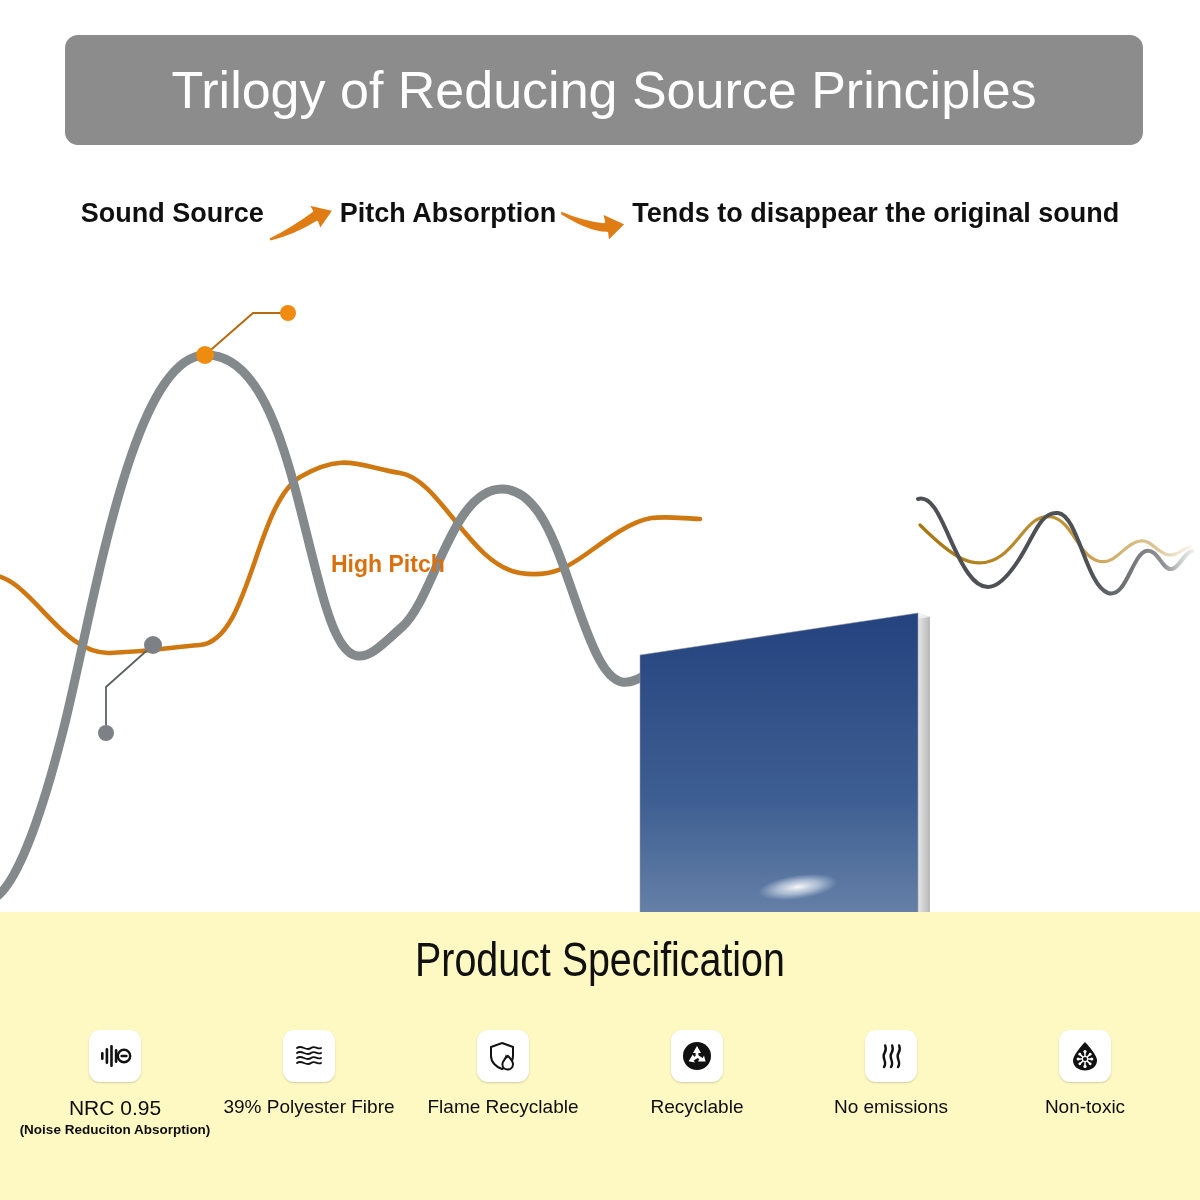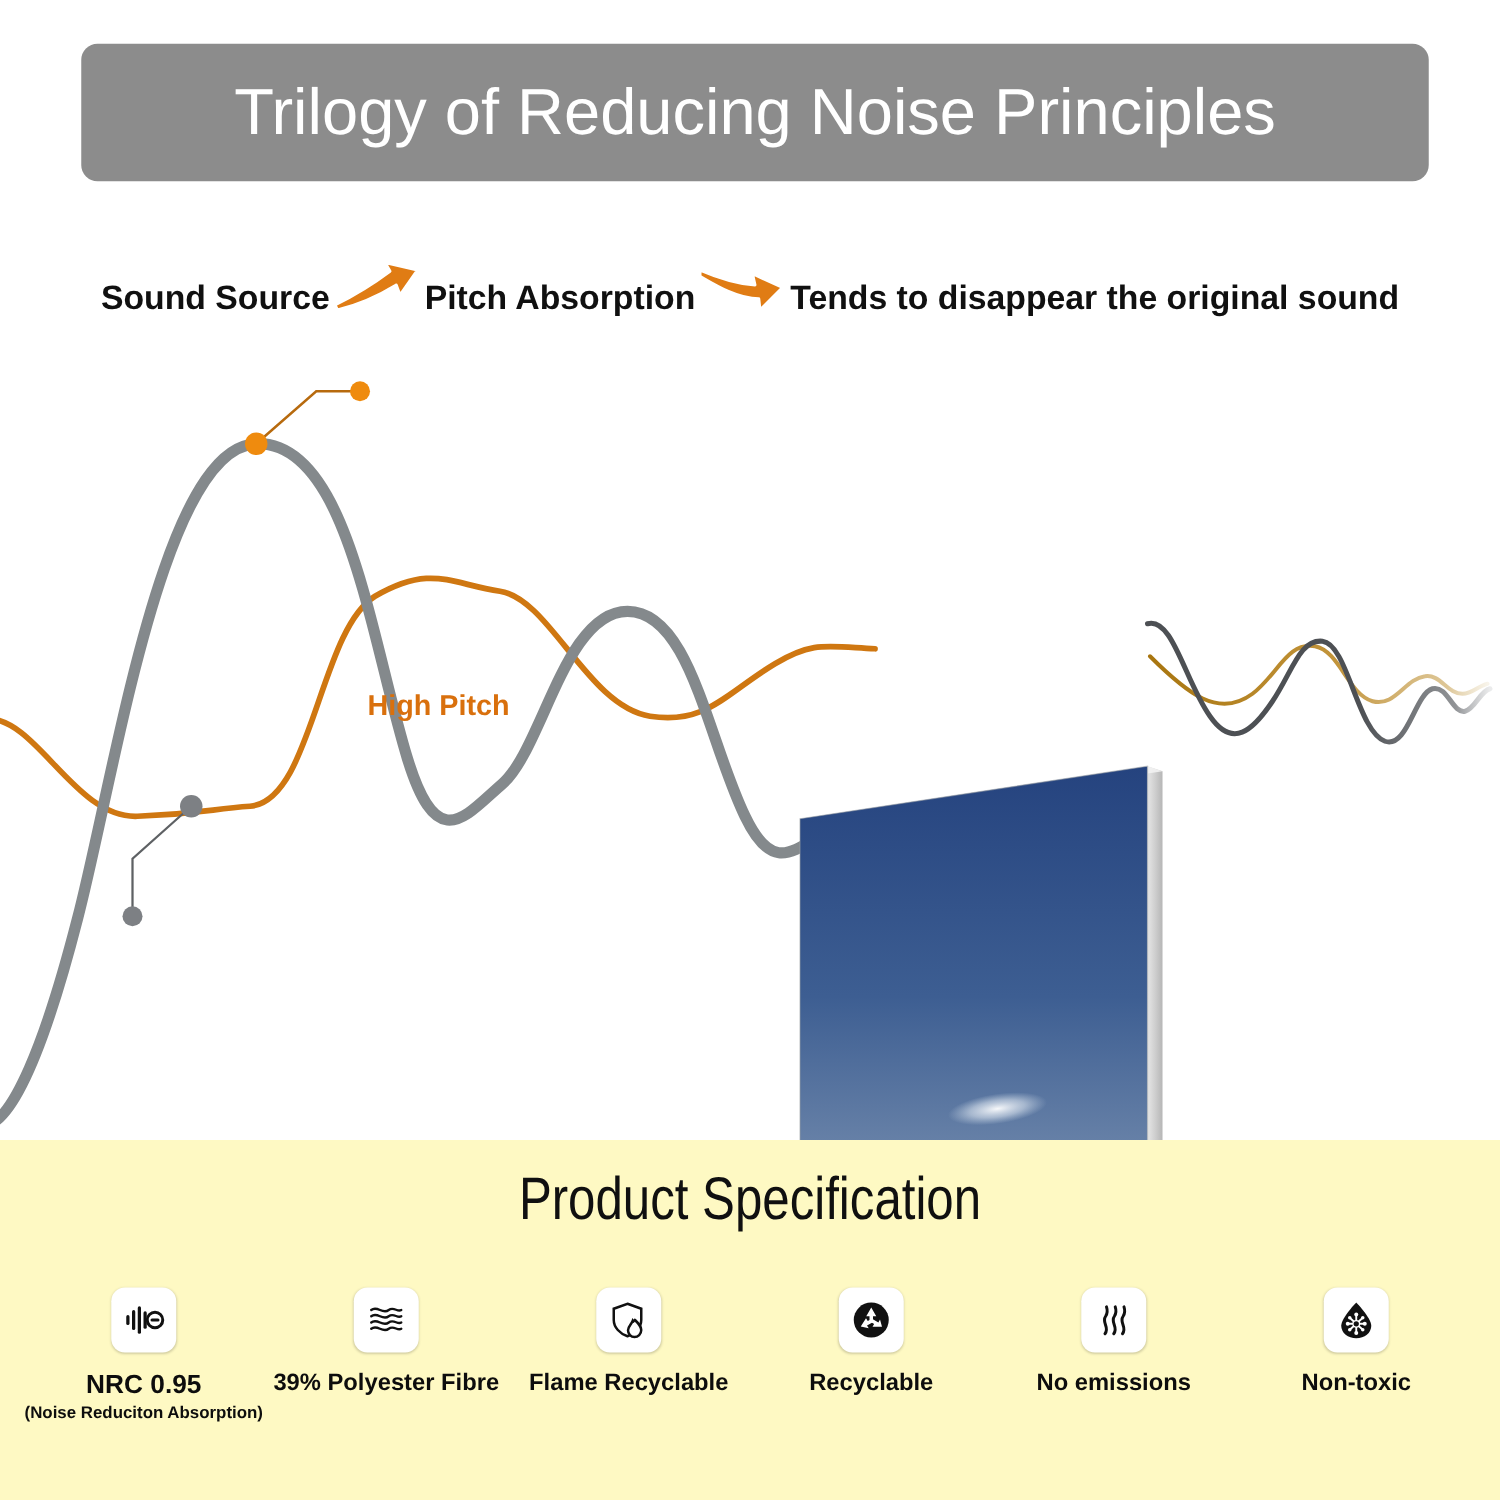--- a/index.html
+++ b/index.html
@@ -39,21 +39,21 @@
   }
 
   
   #flow-row {
     position: absolute;
     left: 0;
     top: 200px;
     width: 1200px;
     height: 52px;
     display: flex;
-    align-items: flex-end;
+    align-items: flex-start;
     justify-content: center;
     gap: 0px;
   }
   .flow-label {
     font-size: 27px;
     font-weight: 700;
     color: #101010;
     white-space: nowrap;
     line-height: 1;
   }
@@ -80,20 +80,21 @@
     top: 0;
     width: 1200px;
     height: 655px;
   }
 
   
   .callout-text {
     position: absolute;
     white-space: nowrap;
     line-height: 1;
+    margin-left: 37px;
   }
   #callout-high-pitch-label {
     left: 294px;
     top: 298px;
     font-size: 23px;
     font-weight: 700;
     color: #d9700d;
   }
   #callout-mid-bass-label {
     left: 126px;
@@ -164,21 +165,21 @@
     background: #ffffff;
     border-radius: 11px;
     display: flex;
     align-items: center;
     justify-content: center;
     box-shadow: 0 1px 2px rgba(0,0,0,0.18);
     margin-bottom: 14px;
   }
   .spec-label {
     font-size: 19px;
-    font-weight: 700;
+    font-weight: 400;
     color: #0d0d0d;
     text-align: center;
     line-height: 1.15;
     white-space: nowrap;
   }
   .spec-sublabel {
     font-size: 13.5px;
     font-weight: 700;
     color: #0d0d0d;
     text-align: center;
@@ -187,21 +188,21 @@
     white-space: nowrap;
   }
   .spec-item-nrc .spec-label {
     font-size: 21px;
   }
 </style>
 </head>
 <body>
 
 <div id="header-banner">
-  <div id="header-title">Trilogy of Reducing Noise Principles</div>
+  <div id="header-title">Trilogy of Reducing Source Principles</div>
 </div>
 
 <div id="flow-row">
 
   <span class="flow-label">Sound Source</span>
 
   <span class="flow-arrow">
     <svg width="76" height="46" viewBox="0 0 76 46">
       <path d="M4 38 C 20 30, 36 20, 48 11 L 44 4 L 70 10 L 56 30 L 53 22 C 40 30, 22 38, 6 42 Z" fill="#e07c14" stroke="#ffffff" stroke-width="2.4" stroke-linejoin="round"></path>
     </svg>

